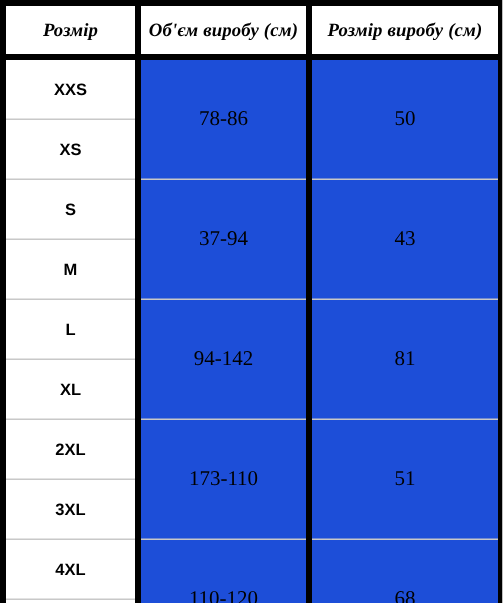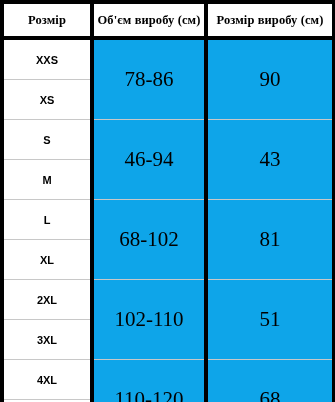--- a/index.html
+++ b/index.html
@@ -32,20 +32,21 @@
   }
 
   col.col-size      { width: 88px; }
   col.col-chest     { width: 114px; }
   col.col-width     { width: 126px; }
 
   
   thead th {
     font-family: "Liberation Serif", serif;
     font-weight: bold;
+    font-style: italic;
     font-size: 12.5px;
     color: #000000;
     text-align: center;
     vertical-align: middle;
     height: 32px;
     padding: 0 3px;
     border-bottom: 4px solid #000000;
     background: #ffffff;
     white-space: nowrap;
     letter-spacing: 0.1px;
@@ -69,26 +70,26 @@
     margin-left: 47px;
   }
   tbody tr:last-child td.size-cell {
     border-bottom: none;
   }
 
   
   td.meas-cell {
     font-family: "Liberation Serif", serif;
     font-weight: normal;
-    font-size: 21px;
+    font-size: 14px;
     color: #000000;
     text-align: center;
     vertical-align: middle;
     border-bottom: 1px solid #c8c8c8;
-    background: #0ea5e9;
+    background: #1d4ed8;
   }
   td.meas-cell.div-right {
     border-right: 4px solid #000000;
   }
   td.meas-cell.last-group {
     border-bottom: none;
   }
 </style>
 </head>
 <body>
@@ -107,47 +108,47 @@
         <th class="div-right">Об'єм виробу (см)</th>
         <th>Розмір виробу (см)</th>
       </tr>
     </thead>
 
     <tbody>
 
       <tr>
         <td class="size-cell">XXS</td>
         <td class="meas-cell div-right" rowspan="2">78-86</td>
-        <td class="meas-cell" rowspan="2">90</td>
+        <td class="meas-cell" rowspan="2">50</td>
       </tr>
       <tr>
         <td class="size-cell">XS</td>
       </tr>
 
       <tr>
         <td class="size-cell">S</td>
-        <td class="meas-cell div-right" rowspan="2">46-94</td>
+        <td class="meas-cell div-right" rowspan="2">37-94</td>
         <td class="meas-cell" rowspan="2">43</td>
       </tr>
       <tr>
         <td class="size-cell">M</td>
       </tr>
 
       <tr>
         <td class="size-cell">L</td>
-        <td class="meas-cell div-right" rowspan="2">68-102</td>
+        <td class="meas-cell div-right" rowspan="2">94-142</td>
         <td class="meas-cell" rowspan="2">81</td>
       </tr>
       <tr>
         <td class="size-cell">XL</td>
       </tr>
 
       <tr>
         <td class="size-cell">2XL</td>
-        <td class="meas-cell div-right" rowspan="2">102-110</td>
+        <td class="meas-cell div-right" rowspan="2">173-110</td>
         <td class="meas-cell" rowspan="2">51</td>
       </tr>
       <tr>
         <td class="size-cell">3XL</td>
       </tr>
 
       <tr>
         <td class="size-cell">4XL</td>
         <td class="meas-cell div-right last-group" rowspan="2">110-120</td>
         <td class="meas-cell last-group" rowspan="2">68</td>

